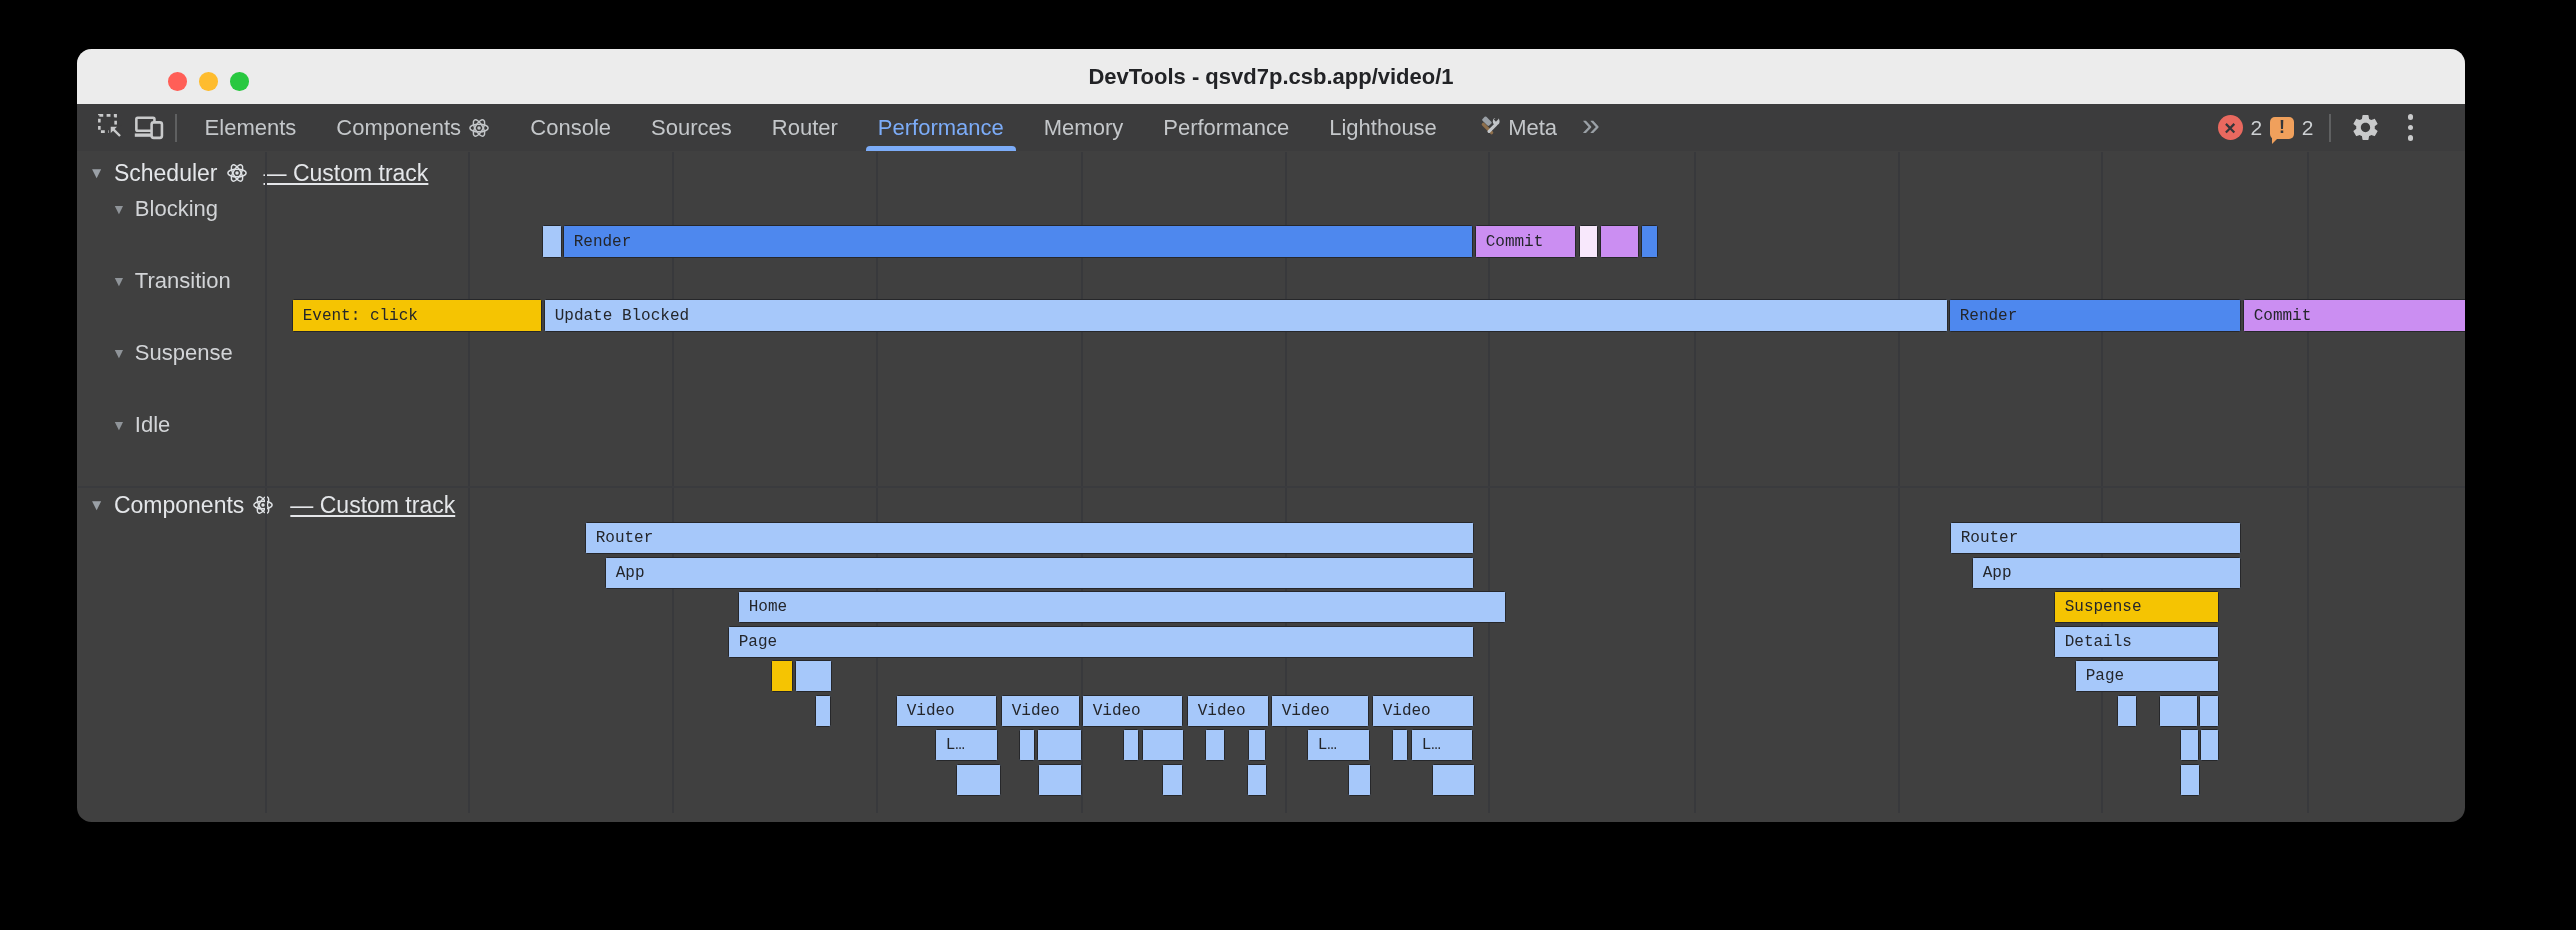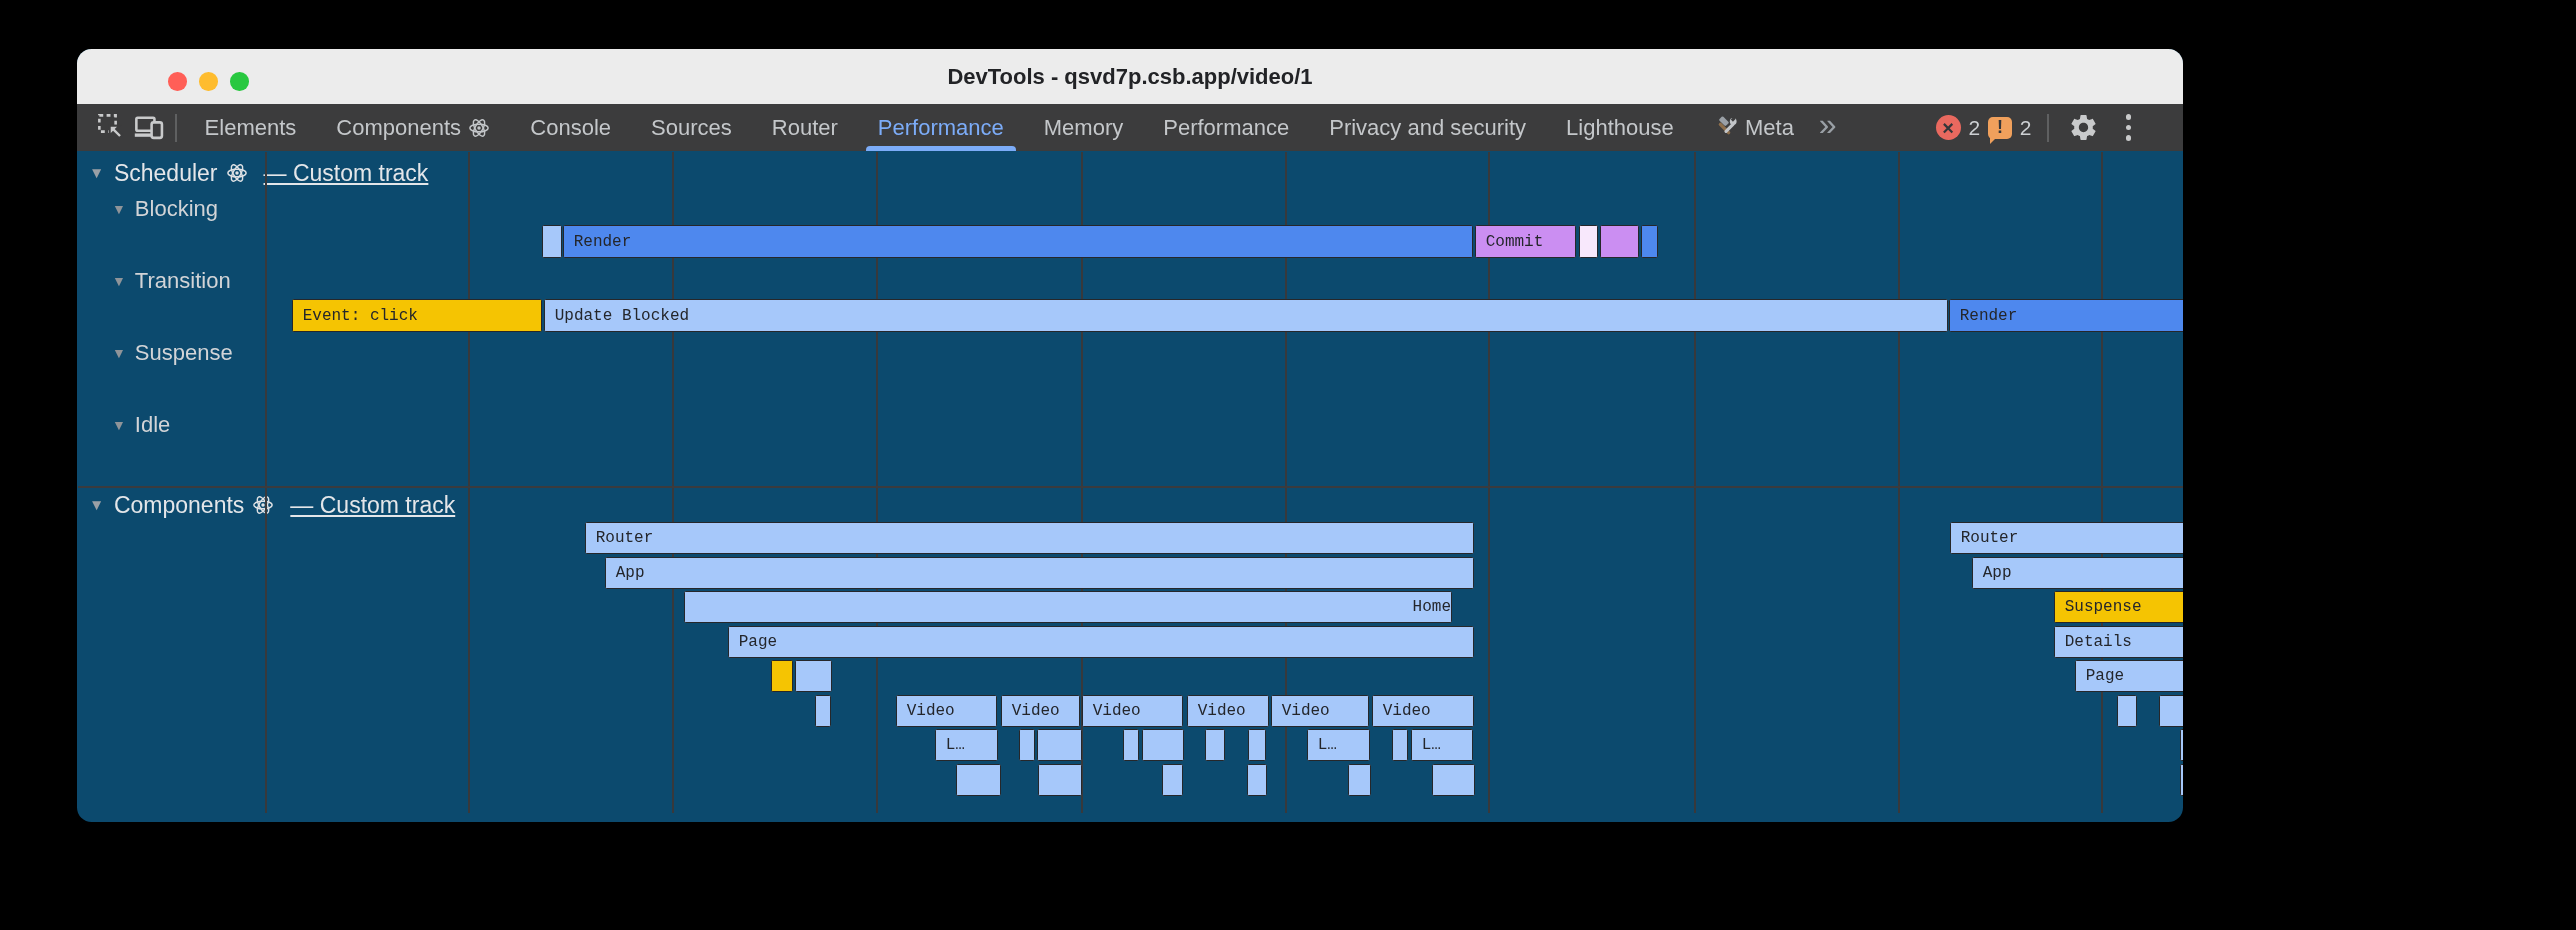--- a/index.html
+++ b/index.html
@@ -1,18 +1,18 @@
 <!DOCTYPE html>
 <html style="--accent: #7cacf8;font-size:13px"><head>
 <meta charset="utf-8">
 <style>
   html,body{margin:0;padding:0;background:#000;width:2576px;height:930px;overflow:hidden;
     font-family:"Liberation Sans","DejaVu Sans",sans-serif;-webkit-font-smoothing:antialiased;}
-  #window{position:absolute;left:77px;top:49px;width:2106px;height:773px;border-radius:14.6px;
-    overflow:hidden;background:#0c4a6e;box-shadow:0 19.5px 65px rgba(0,0,0,.65);}
+  #window{position:absolute;left:77px;top:49px;width:2388px;height:773px;border-radius:14.6px;
+    overflow:hidden;background:#404040;box-shadow:0 19.5px 65px rgba(0,0,0,.65);}
   
   #titlebar{position:relative;height:55px;background:#ececec;display:flex;align-items:center;}
   .traffic{position:absolute;top:23px;width:18.7px;height:18.7px;border-radius:50%;}
   #tl-close{left:91px;background:#ff5f57;}
   #tl-min{left:122px;background:#febc2e;}
   #tl-max{left:153px;background:#28c840;}
   #window-title{width:100%;text-align:center;font-size:22px;font-weight:700;color:#222326;}
   
   #tabbar{position:relative;height:47px;background:#3c3c3d;display:flex;align-items:center;padding:0 36px 0 16px;}
   .icon-btn{width:37px;height:37px;display:flex;align-items:center;justify-content:center;flex:0 0 auto;border-radius:4.9px;}
@@ -102,23 +102,20 @@
         <div class="tab selected">
           <span>Performance</span>
         </div>
         <div class="tab">
           <span>Memory</span>
         </div>
         <div class="tab">
           <span>Performance</span>
         </div>
         <div class="tab">
-          <span>Privacy and security</span>
-        </div>
-        <div class="tab">
           <span>Lighthouse</span>
         </div>
         <div class="tab">
           <svg width="24" height="24" viewBox="0 0 24 24" class="tab-tools">
     <rect x="3" y="10.8" width="15" height="3.4" rx="1.7" fill="#8d6e4b" transform="rotate(45 10.5 12.5)"></rect>
     <rect x="5.2" y="2.6" width="9.4" height="5.4" rx="1.2" fill="#9aa0a6" transform="rotate(45 10 5.3)"></rect>
     <rect x="9" y="10.2" width="13" height="3.2" rx="1.6" fill="#c3c6c9" transform="rotate(-45 15.5 11.8)"></rect>
     <circle cx="19.2" cy="5.4" r="3.4" fill="#c3c6c9"></circle>
     <rect x="17.8" y="1.2" width="3" height="4" fill="#3c3c3d" transform="rotate(45 19.3 3.2)"></rect>
   </svg>
@@ -221,21 +218,21 @@
       </div>
       <div class="bar" style="left: 2243px; top: 299px; width: 231px; height: 33px; background: rgb(203, 142, 242);">
         <span>Commit</span>
       </div>
       <div class="bar" style="left: 585px; top: 522px; width: 889px; height: 32px; background: rgb(166, 200, 250);">
         <span>Router</span>
       </div>
       <div class="bar" style="left: 605px; top: 557px; width: 869px; height: 32px; background: rgb(166, 200, 250);">
         <span>App</span>
       </div>
-      <div class="bar" style="left: 684px; top: 591px; width: 768px; height: 32px; background: rgb(166, 200, 250); justify-content: flex-end;">
+      <div class="bar" style="left: 738px; top: 591px; width: 768px; height: 32px; background: rgb(166, 200, 250);">
         <span>Home</span>
       </div>
       <div class="bar" style="left: 728px; top: 626px; width: 746px; height: 32px; background: rgb(166, 200, 250);">
         <span>Page</span>
       </div>
       <div class="bar" style="left: 771px; top: 660px; width: 22px; height: 32px; background: rgb(245, 196, 2);"></div>
       <div class="bar" style="left: 795px; top: 660px; width: 37px; height: 32px; background: rgb(166, 200, 250);"></div>
       <div class="bar" style="left: 815px; top: 695px; width: 16px; height: 32px; background: rgb(166, 200, 250);"></div>
       <div class="bar" style="left: 896px; top: 695px; width: 101px; height: 32px; background: rgb(166, 200, 250);">
         <span>Video</span>

